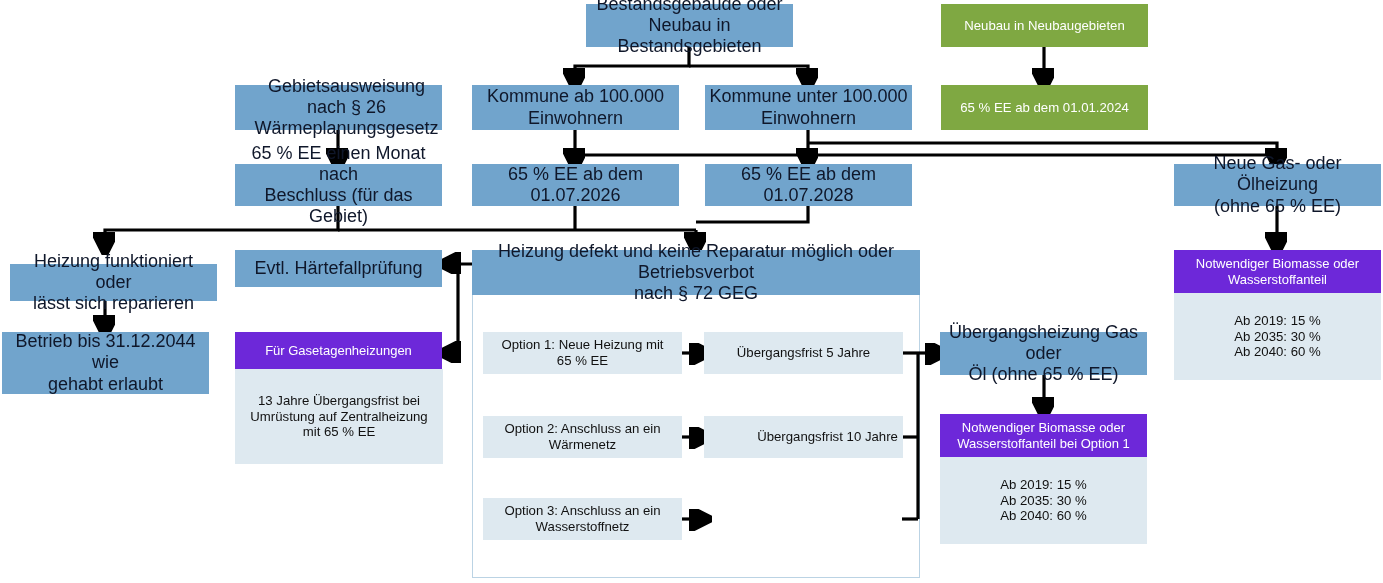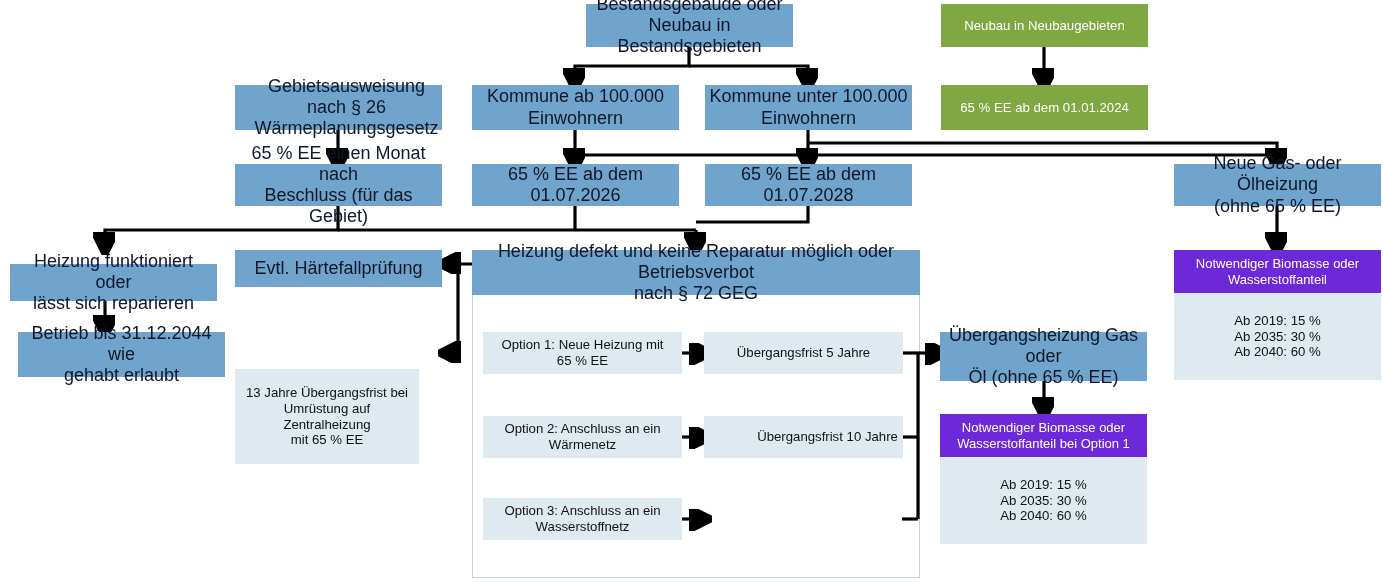--- a/index.html
+++ b/index.html
@@ -133,26 +133,29 @@
 
   <div class="node blue" style="left:235px;top:250px;width:207px;height:37px;">
     <span class="txt" style="white-space:pre-line;">Evtl. Härtefallprüfung</span>
   </div>
 
   <div class="node blue" style="left:472px;top:250px;width:448px;height:45px;">
     <span class="txt" style="white-space:pre-line;">Heizung defekt und keine Reparatur möglich oder Betriebsverbot
 nach § 72 GEG</span>
   </div>
 
-  <div class="node blue" style="left:18px;top:332px;width:207px;height:45px;">
+  <div class="node blue" style="left:2px;top:332px;width:207px;height:62px;">
     <span class="txt" style="white-space:pre-line;">Betrieb bis 31.12.2044 wie
 gehabt erlaubt</span>
   </div>
 
-  <div class="node body-lite" style="left:235px;top:369px;width:184px;height:95px;">
+  <div class="node hdr" style="left:235px;top:332px;width:207px;height:37px;">
+    <span class="txt" style="white-space:pre-line;">Für Gasetagenheizungen</span>
+  </div>
+  <div class="node body-lite" style="left:235px;top:369px;width:208px;height:95px;">
     <span class="txt" style="white-space:pre-line;">13 Jahre Übergangsfrist bei
 Umrüstung auf Zentralheizung
 mit 65 % EE</span>
   </div>
 
   <div class="node lite" style="left:483px;top:332px;width:199px;height:42px;">
     <span class="txt" style="white-space:pre-line;">Option 1: Neue Heizung mit
 65 % EE</span>
   </div>
   <div class="node lite" style="left:704px;top:332px;width:199px;height:42px;">
@@ -165,21 +168,21 @@
   </div>
   <div class="node lite" style="left:704px;top:416px;width:199px;height:42px;">
     <span class="txt" style="white-space:pre-line;margin-left:48px;">Übergangsfrist 10 Jahre</span>
   </div>
 
   <div class="node lite" style="left:483px;top:498px;width:199px;height:42px;">
     <span class="txt" style="white-space:pre-line;">Option 3: Anschluss an ein
 Wasserstoffnetz</span>
   </div>
 
-  <div class="node blue" style="left:940px;top:332px;width:207px;height:49px;text-align:center;">
+  <div class="node blue" style="left:940px;top:332px;width:207px;height:43px;text-align:center;">
     <span class="txt" style="white-space:pre-line;">Übergangsheizung Gas oder
 Öl (ohne 65 % EE)</span>
   </div>
 
   <div class="node hdr" style="left:940px;top:414px;width:207px;height:43px;">
     <span class="txt" style="white-space:pre-line;">Notwendiger Biomasse oder
 Wasserstoffanteil bei Option 1</span>
   </div>
   <div class="node body-lite" style="left:940px;top:457px;width:207px;height:87px;">
     <span class="txt" style="white-space:pre-line;">Ab 2019: 15 %

